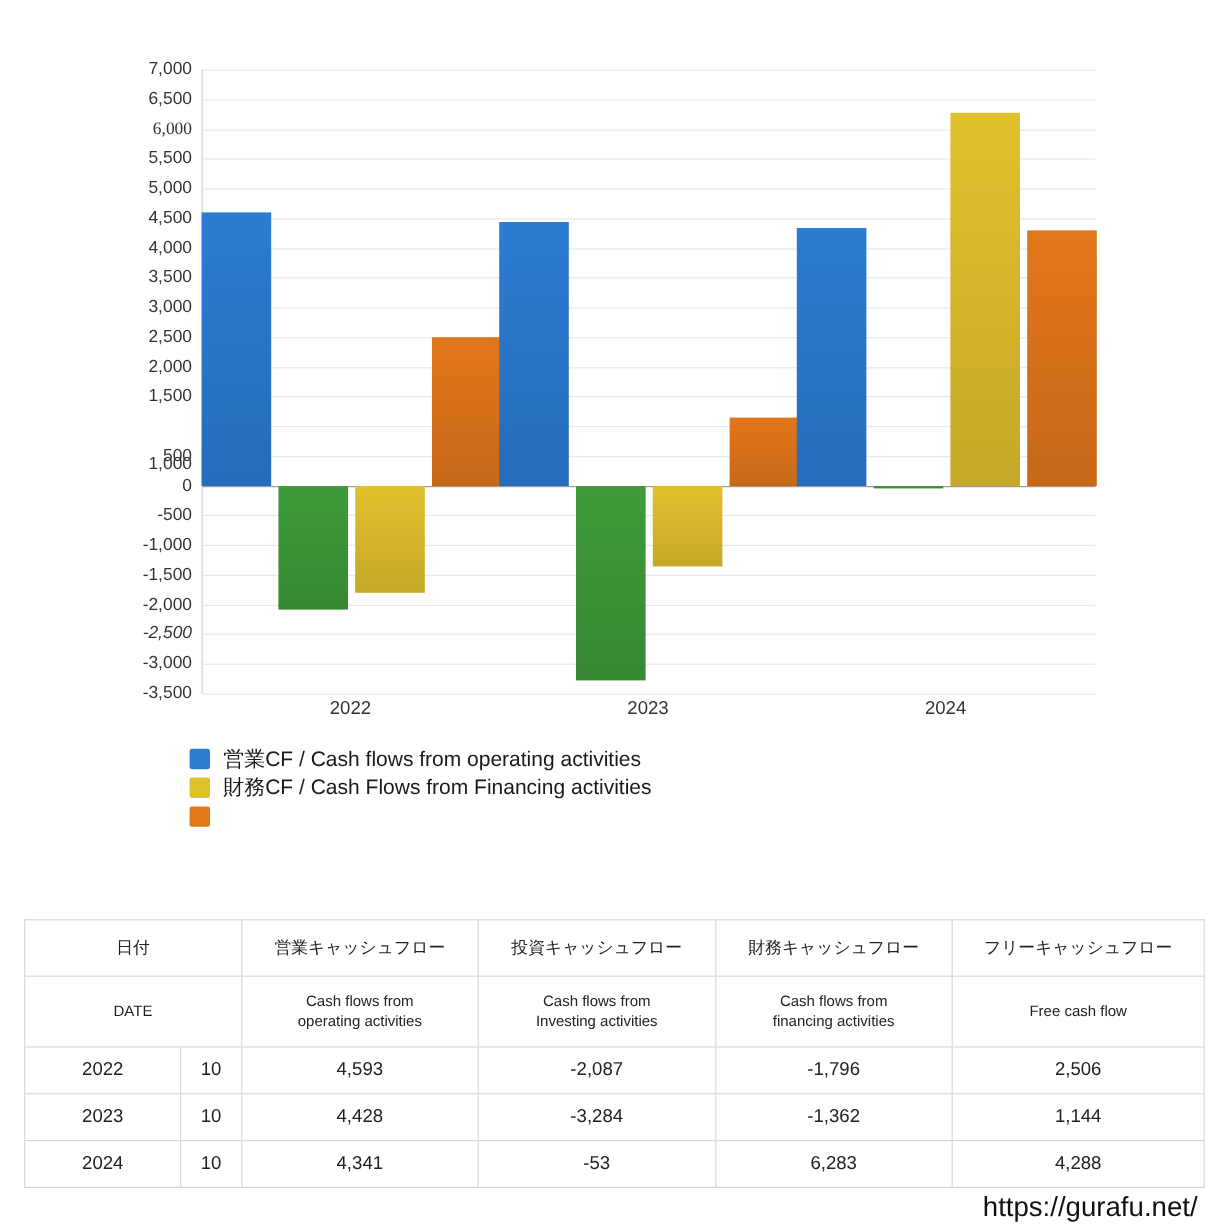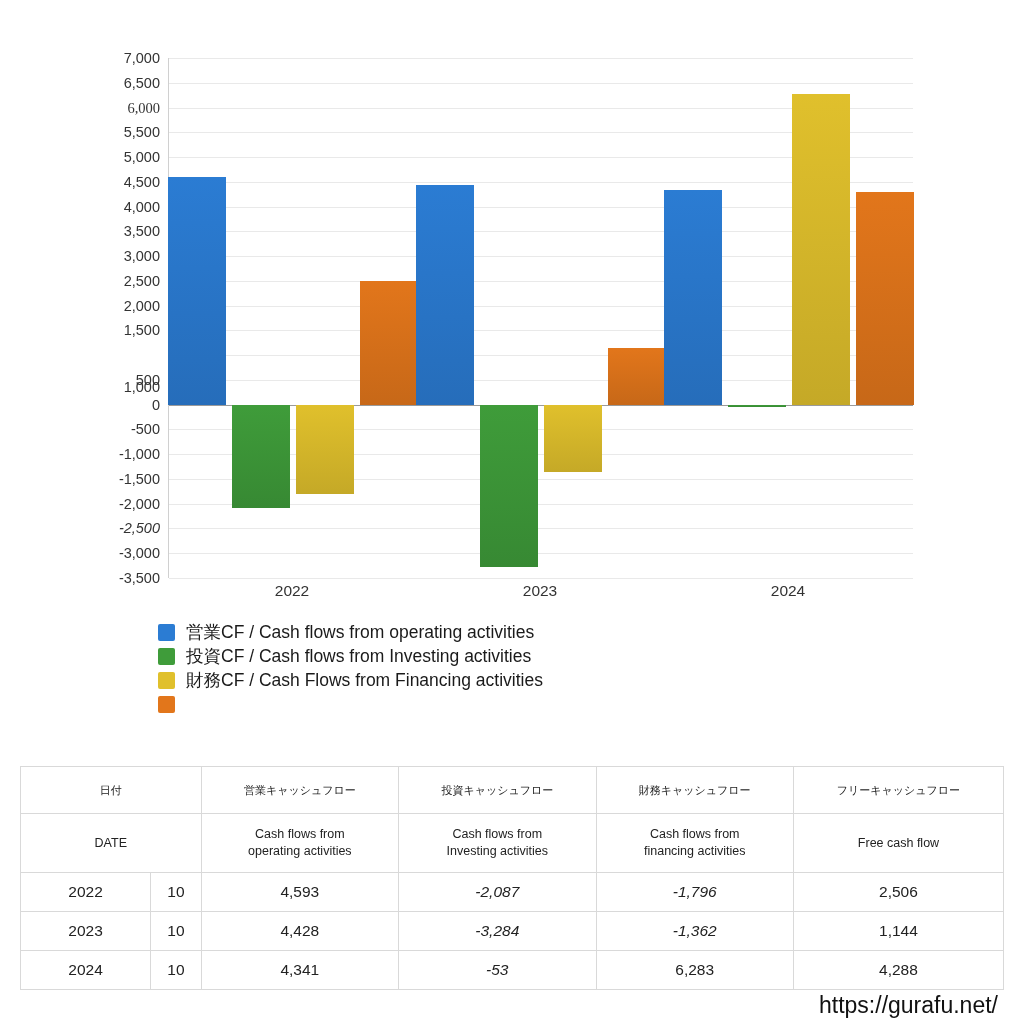--- a/index.html
+++ b/index.html
@@ -139,21 +139,21 @@
   }
   table.cf td, table.cf th {
     border: 1px solid #d9d9d9;
     text-align: center;
     vertical-align: middle;
     font-weight: normal;
     color: #222;
   }
   .hdr-jp td {
     height: 44px;
-    font-size: 11px;
+    font-size: 14px;
     font-weight: bold;
   }
   .hdr-en td {
     height: 56px;
     font-size: 12.5px;
     line-height: 1.35;
   }
   .data-row td {
     height: 36px;
     font-size: 15.5px;
@@ -161,21 +161,20 @@
   .yr {
     font-weight: bold;
     font-size: 17px;
   }
   .mon {
     font-weight: bold;
     font-size: 15.5px;
   }
   .neg {
     color: #e8521f;
-    font-style: italic;
   }
   .col-date { width: 124px; }
   .col-mon  { width: 48px; }
   .col-num  { width: 188px; }
   .col-fcf  { width: 200px; }
 
   
   .url {
     position: absolute;
     right: 26px;
@@ -265,24 +264,20 @@
       </div>
   </div>
 </div>
 
 <div class="legend" id="legend">
     <div class="legend-row">
       <span class="legend-swatch" style="background: rgb(43, 124, 211);"></span>
       <span class="legend-text">営業CF / Cash flows from operating activities</span>
     </div>
     <div class="legend-row">
-      <span class="legend-swatch" style="background: rgb(63, 156, 58);"></span>
-      <span class="legend-text">投資CF / Cash flows from Investing activities</span>
-    </div>
-    <div class="legend-row">
       <span class="legend-swatch" style="background: rgb(224, 192, 44);"></span>
       <span class="legend-text">財務CF / Cash Flows from Financing activities</span>
     </div>
     <div class="legend-row">
       <span class="legend-swatch" style="background: rgb(226, 118, 27);"></span>
     </div>
   </div>
 
 <div class="table-block">
   <table class="cf">

